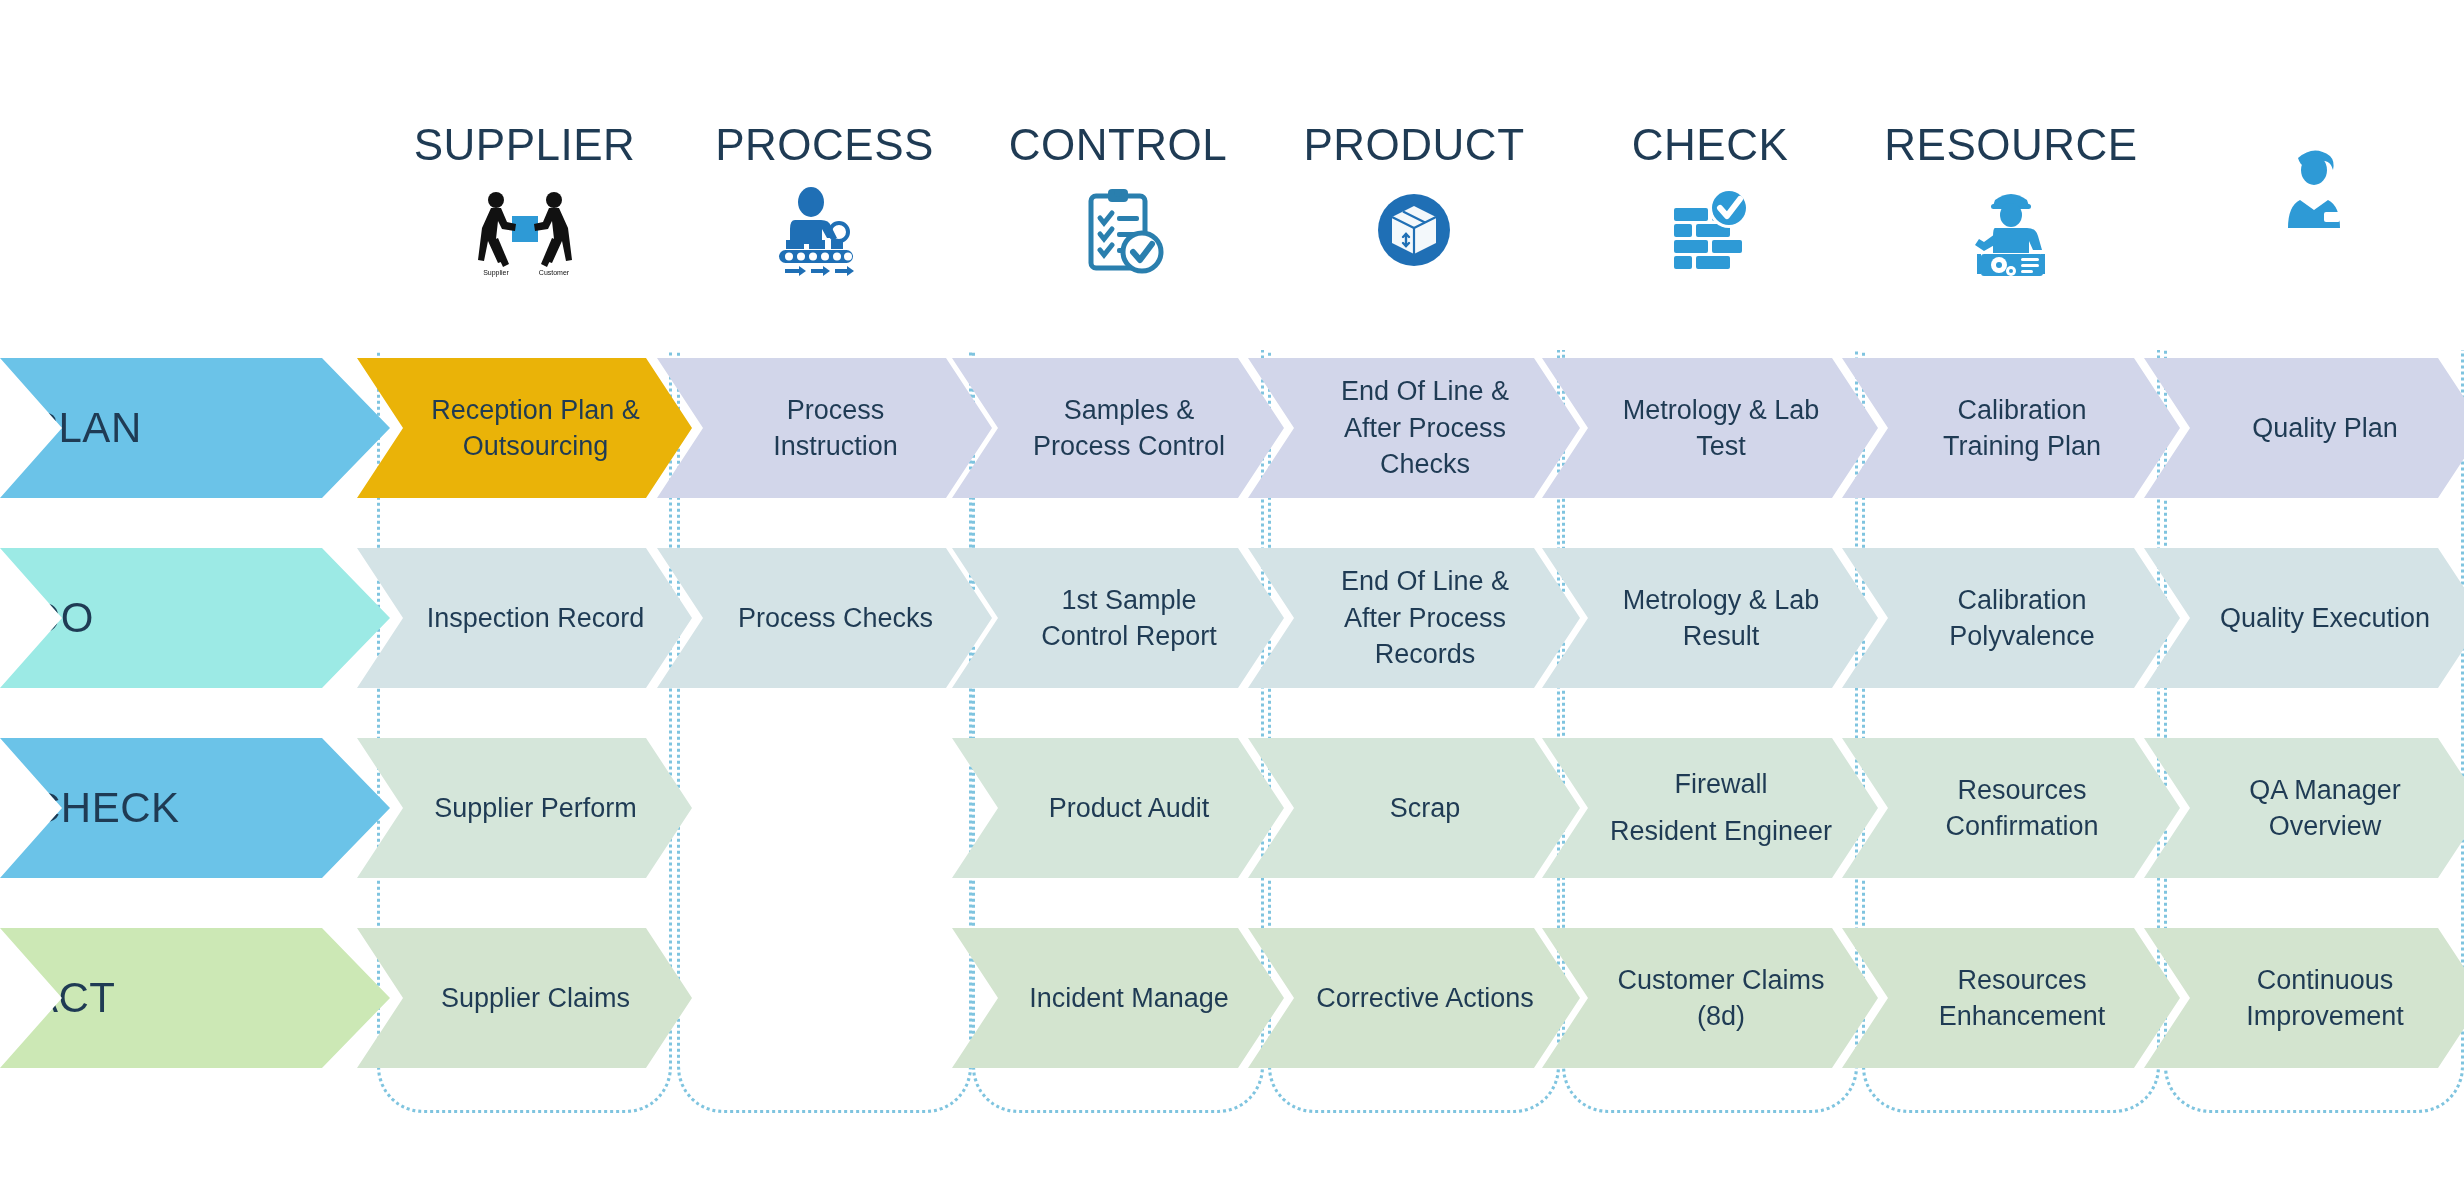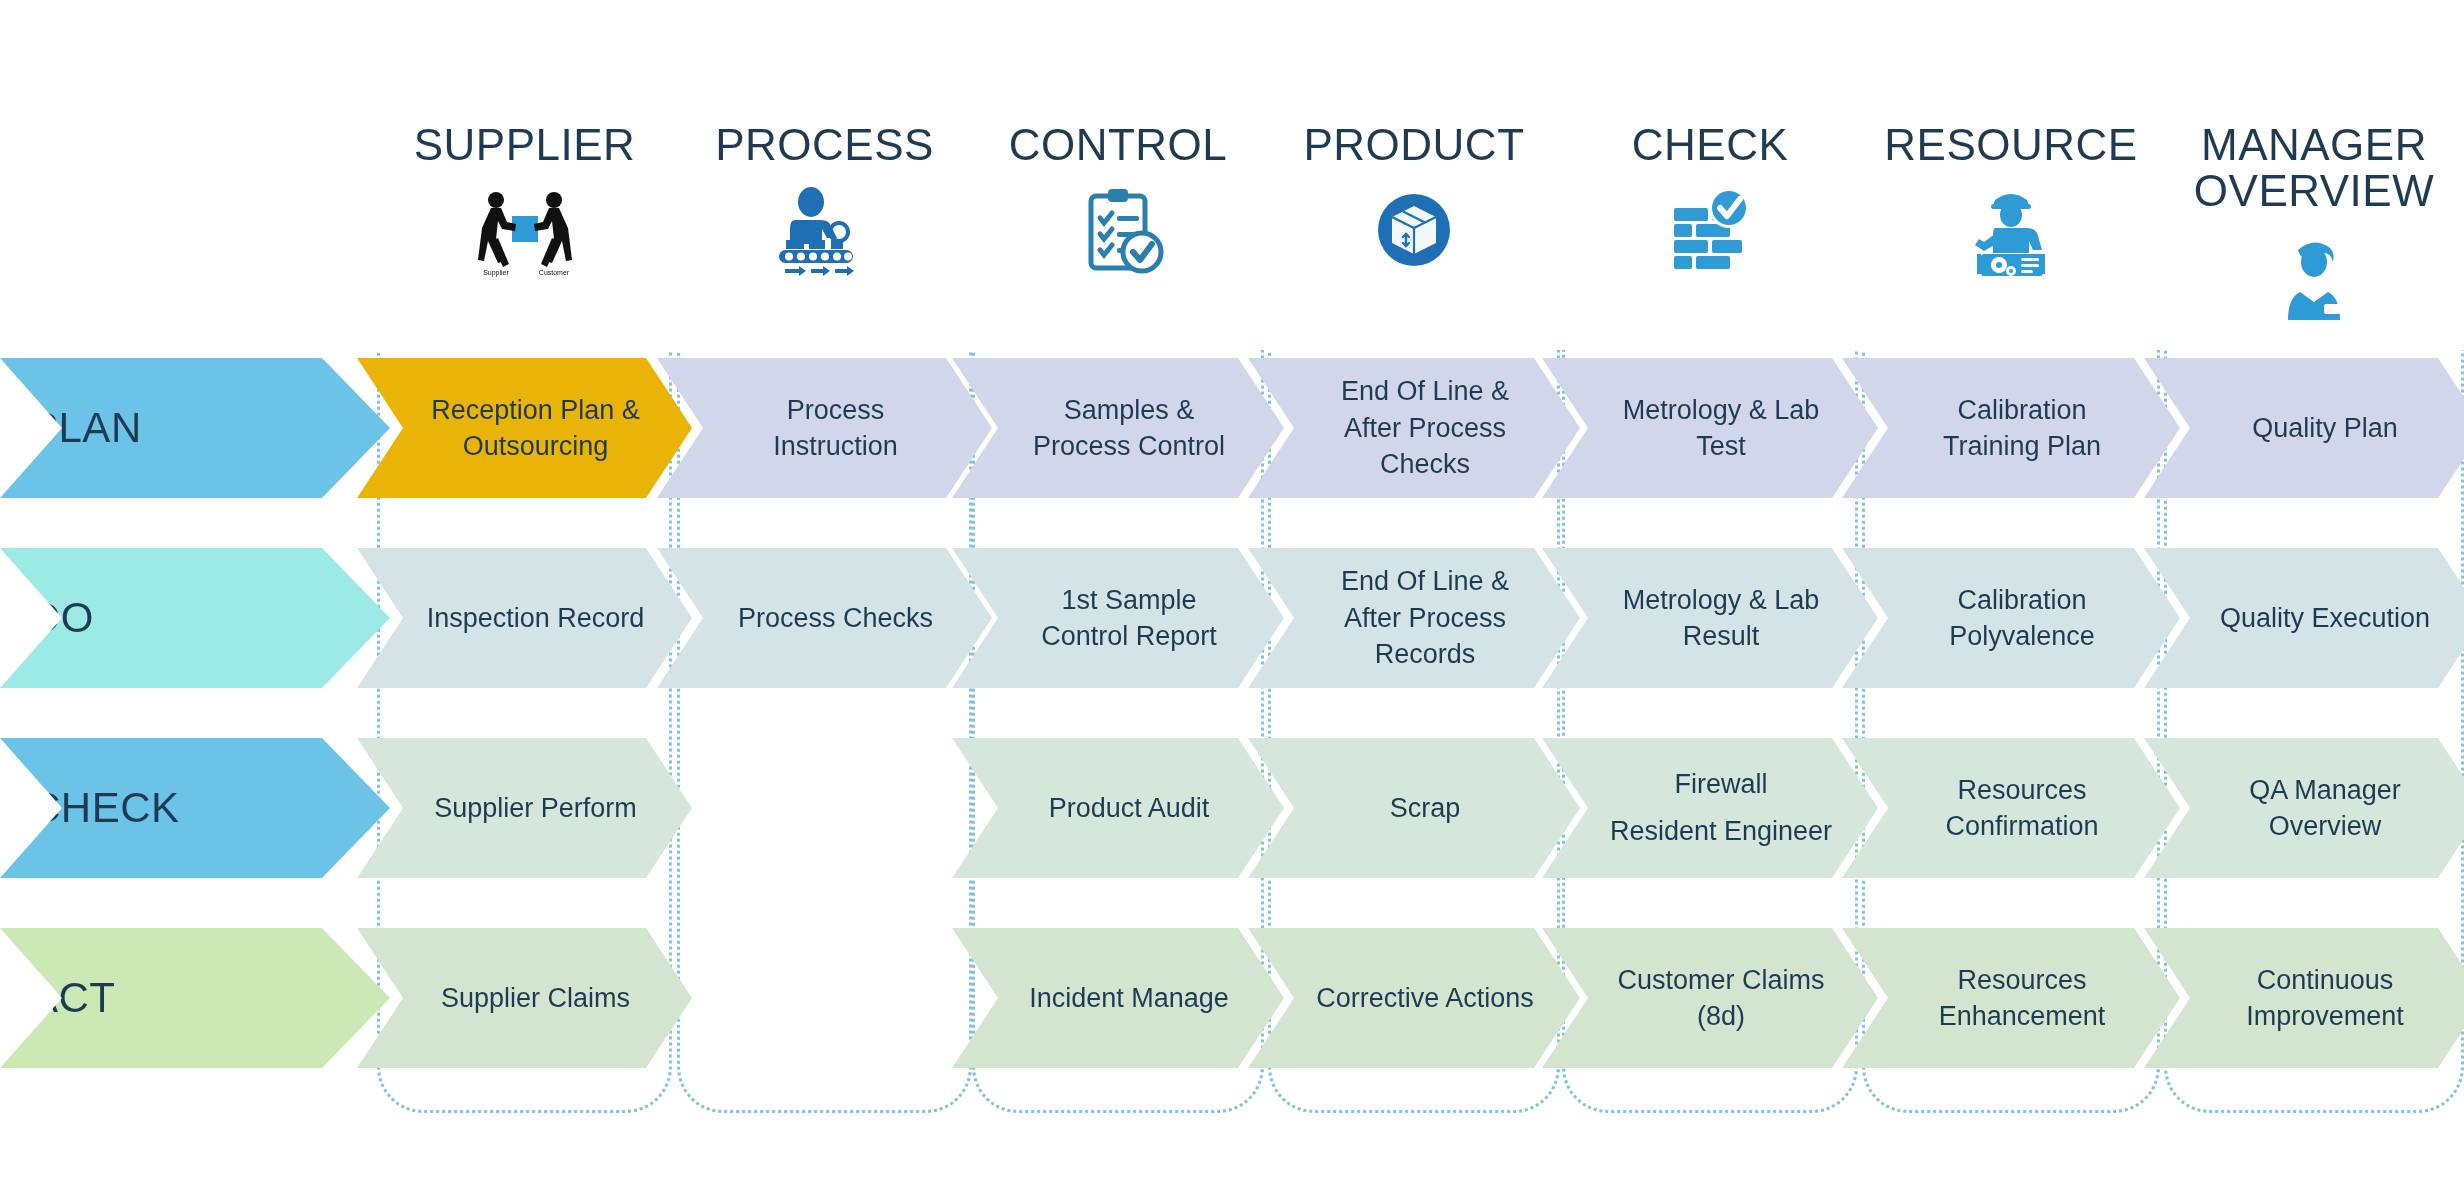--- a/index.html
+++ b/index.html
@@ -271,22 +271,20 @@
             <circle cx="60" cy="89" r="2"></circle>
           </g>
           <g fill="none" stroke="#2E9AD6" stroke-width="4">
             <path d="M28 72 v20"></path>
             <path d="M92 72 v20"></path>
           </g>
         </svg>
       </div>
     </div>
     <div class="col-head" style="left: 2164px; width: 300px;">
-      <div class="col-title">MANAGER
-OVERVIEW</div>
       <div class="col-icon">
         <svg viewBox="0 0 120 96" width="120" height="96">
           <g fill="#2E9AD6">
             <path d="M44 22 q16 -14 32 -2 q5 5 3 14 q-2 -8 -8 -9 q-10 -1 -18 4 q-6 3 -9 -7 z"></path>
             <ellipse cx="60" cy="34" rx="13" ry="15"></ellipse>
             <path d="M34 92 q0 -22 12 -28 l14 10 l14 -10 q12 6 12 28 z"></path>
           </g>
           <path d="M52 62 l8 6 l8 -6 l-4 -4 l-4 3 l-4 -3 z" fill="#ffffff"></path>
           <rect x="70" y="76" width="16" height="10" rx="2" fill="#ffffff"></rect>
         </svg>

